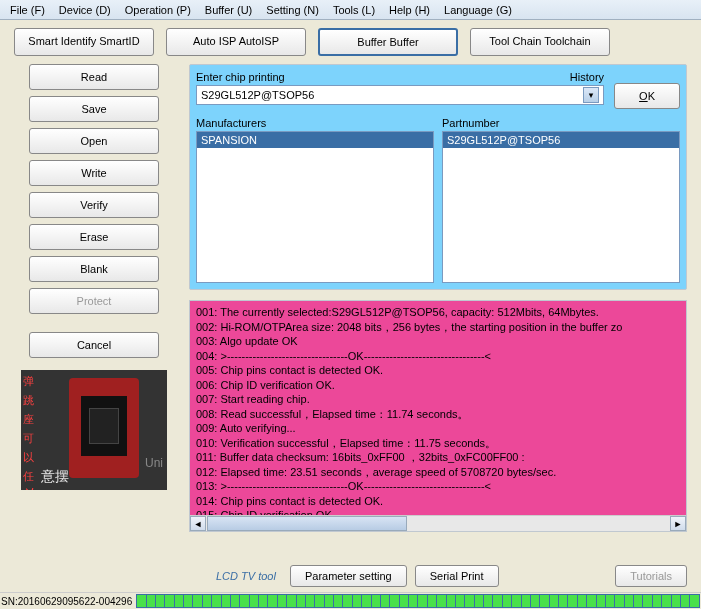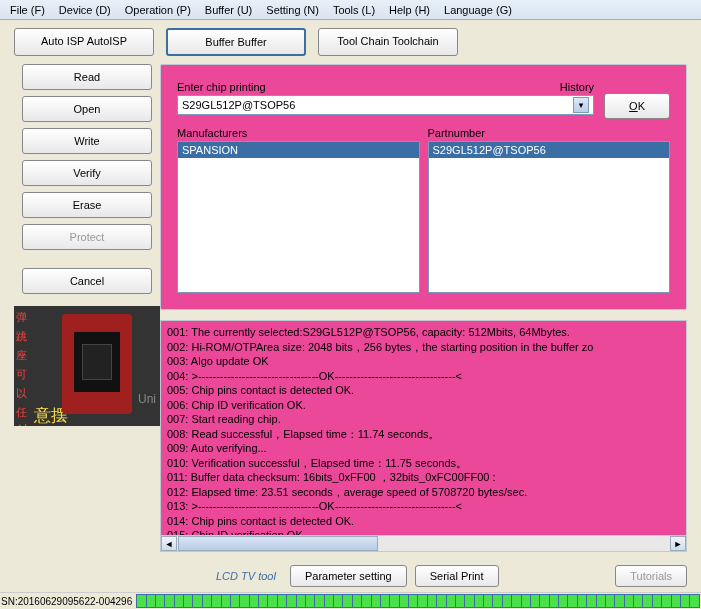--- a/index.html
+++ b/index.html
@@ -2,26 +2,26 @@
 <html><head>
 <meta charset="utf-8">
 <style>
 * { box-sizing: border-box; margin: 0; padding: 0; font-family: Tahoma, Arial, sans-serif; font-size: 11px; }
 body { width: 701px; height: 609px; background: #ece9d8; overflow: hidden; position: relative; }
 .menubar { background: linear-gradient(#e8f0f8, #d8e4f0); border-bottom: 1px solid #a0b0c0; padding: 2px 4px; height: 20px; display: flex; gap: 2px; }
 .menubar span { padding: 2px 6px; cursor: pointer; }
 .topbtns { display: flex; gap: 12px; padding: 8px 14px; }
 .topbtn { border: 1px solid #888; background: linear-gradient(#fff,#e8e8e8); border-radius: 3px; padding: 6px 10px; min-width: 140px; text-align: center; cursor: pointer; }
 .topbtn.sel { border: 2px solid #3a6ea5; }
-.main { display: flex; padding: 0 14px; gap: 0; }
+.main { display: flex; padding: 0 14px; gap: 22px; margin-left: 7px; }
 .leftcol { width: 146px; display: flex; flex-direction: column; gap: 6px; }
 .sidebtn { border: 1px solid #888; background: linear-gradient(#fff,#e8e8e8); border-radius: 3px; padding: 6px 0; text-align: center; cursor: pointer; width: 130px; margin-left: 8px; }
 .sidebtn.disabled { color: #999; }
 .rightarea { flex: 1; }
-.fieldset { border: 1px solid #c0c8d0; border-radius: 2px; padding: 16px; background: #ec4899; }
+.fieldset { border: 1px solid #c0c8d0; border-radius: 2px; padding: 6px; background: #7dd3fc; }
 .label { color: #000; margin-bottom: 2px; }
 .combo { width: 100%; border: 1px solid #7a9ac0; background: #fff; padding: 2px 4px; height: 20px; display: flex; align-items: center; justify-content: space-between; }
 .combo .arrow { width: 16px; height: 16px; background: linear-gradient(#dce8f8,#b8d0e8); border: 1px solid #7a9ac0; text-align: center; font-size: 9px; line-height: 14px; }
 .twocol { display: flex; gap: 8px; margin-top: 8px; }
 .listbox { border: 1px solid #7a9ac0; background: #fff; height: 152px; flex: 1; overflow: hidden; }
 .listitem { background: #3a6ea5; color: #fff; padding: 2px 4px; }
 .okbtn { border: 1px solid #888; background: linear-gradient(#fff,#e8e8e8); border-radius: 3px; padding: 6px 24px; cursor: pointer; text-align: right; }
 .logarea { margin-top: 10px; border: 1px solid #c0c8d0; background: #ec4899; height: 232px; overflow: hidden; position: relative; }
 .loglines { padding: 4px 6px; line-height: 14.5px; white-space: nowrap; }
 .logline { }
@@ -49,45 +49,48 @@
   <span>Device (D)</span>
   <span>Operation (P)</span>
   <span>Buffer (U)</span>
   <span>Setting (N)</span>
   <span>Tools (L)</span>
   <span>Help (H)</span>
   <span>Language (G)</span>
 </div>
 
 <div class="topbtns">
+  <div class="topbtn"><span>Smart Identify SmartID</span></div>
   <div class="topbtn"><span>Auto ISP AutoISP</span></div>
   <div class="topbtn sel"><span>Buffer Buffer</span></div>
   <div class="topbtn"><span>Tool Chain Toolchain</span></div>
 </div>
 
 <div class="main">
   <div class="leftcol">
     <div class="sidebtn"><span>Read</span></div>
+    <div class="sidebtn"><span>Save</span></div>
     <div class="sidebtn"><span>Open</span></div>
     <div class="sidebtn"><span>Write</span></div>
     <div class="sidebtn"><span>Verify</span></div>
     <div class="sidebtn"><span>Erase</span></div>
+    <div class="sidebtn"><span>Blank</span></div>
     <div class="sidebtn disabled"><span>Protect</span></div>
     <div style="height:6px"></div>
     <div class="sidebtn"><span>Cancel</span></div>
     <div class="preview">
       <div style="position:absolute;left:2px;top:2px;color:#ff4040;font-size:15px;line-height:19px;width:18px;">
         <div>弹</div>
           <div>跳</div>
           <div>座</div>
           <div>可</div>
           <div>以</div>
           <div>任</div>
       </div>
-      <div style="position:absolute;left:20px;top:98px;color:#fde047;font-size:17px;">意摆</div>
+      <div style="position:absolute;left:20px;top:98px;color:#e5e5e5;font-size:14px;">意摆</div>
       <div style="position:absolute;left:2px;top:116px;color:#ff4040;font-size:15px;">放</div>
       <div style="position:absolute;left:48px;top:8px;width:70px;height:100px;background:#a02020;border-radius:4px;">
         <div style="position:absolute;left:12px;top:18px;width:46px;height:60px;background:#111;"></div>
         <div style="position:absolute;left:20px;top:30px;width:30px;height:36px;background:#222;border:1px solid #444;"></div>
       </div>
       <div style="position:absolute;right:4px;bottom:20px;color:#888;font-size:12px;">Uni</div>
     </div>
   </div>
 
   <div class="rightarea">

